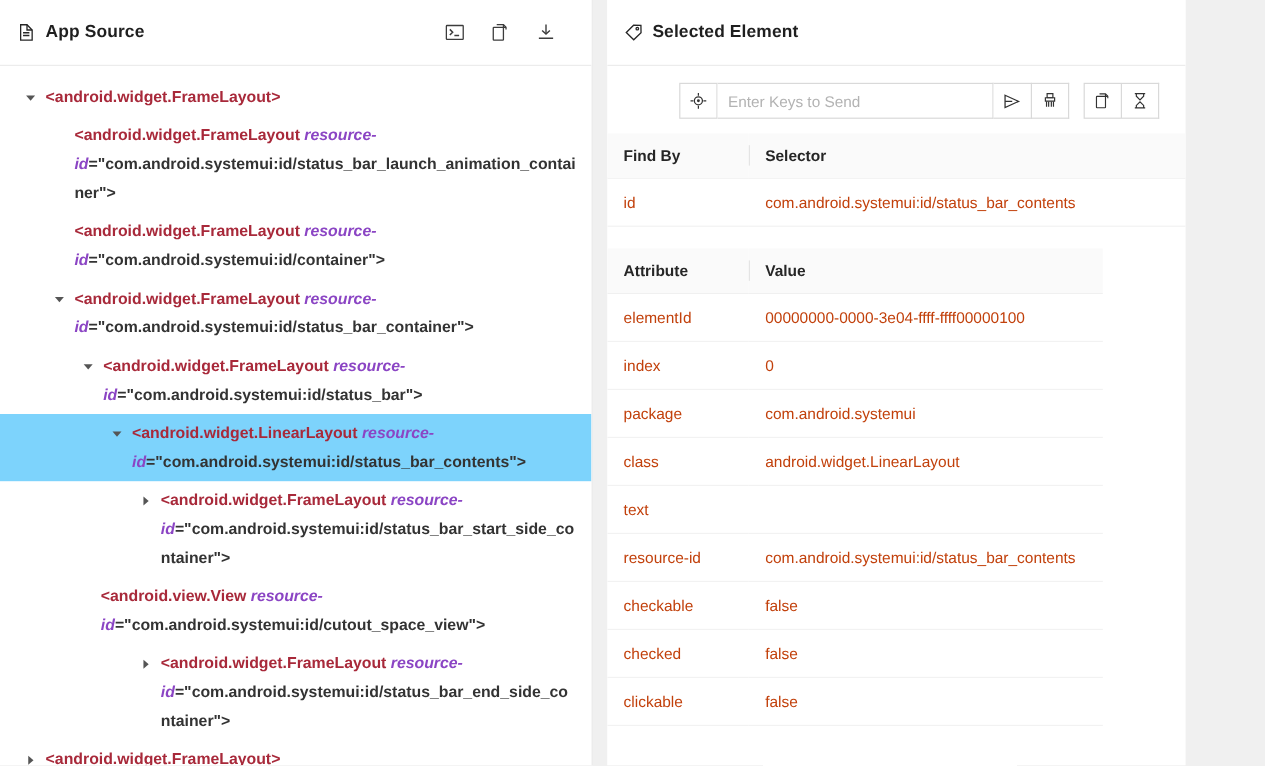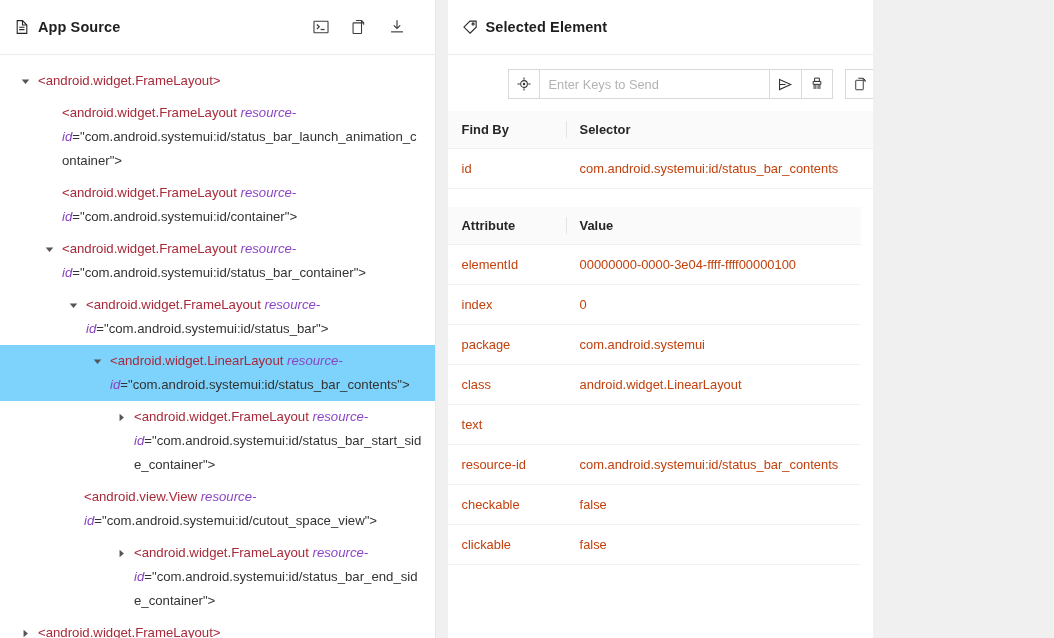--- a/index.html
+++ b/index.html
@@ -6,21 +6,21 @@
   html, body {
     margin: 0; padding: 0;
     width: 1054px; height: 638px;
     overflow: hidden;
     background: #f0f0f0;
     font-family: "Liberation Sans", sans-serif;
     -webkit-font-smoothing: antialiased;
   }
   .app {
     position: relative;
-    width: 873px; height: 638px;
+    width: 988px; height: 638px;
     display: flex;
     background: #f0f0f0;
   }
 
   
   .panel {
     background: #ffffff;
     display: flex;
     flex-direction: column;
     overflow: hidden;
@@ -67,20 +67,21 @@
     padding: 10px 0 0 0;
     position: relative;
   }
   .tree { padding: 0 0 10px 0; }
   .trow {
     display: flex;
     align-items: flex-start;
     padding: 4px 12px 4px 0;
     cursor: pointer;
     line-height: 24px;
+    font-weight: bold;
   }
   .trow.sel { background: #7dd3fc; }
   .caret {
     flex: 0 0 14px;
     width: 14px;
     height: 24px;
     display: inline-flex;
     align-items: center;
     justify-content: center;
     color: #555;
@@ -418,20 +419,24 @@
             </tr>
             <tr>
               <td>resource-id</td>
               <td>com.android.systemui:id/status_bar_contents</td>
             </tr>
             <tr>
               <td>checkable</td>
               <td>false</td>
             </tr>
             <tr>
+              <td>checked</td>
+              <td>false</td>
+            </tr>
+            <tr>
               <td>clickable</td>
               <td>false</td>
             </tr>
           </tbody>
       </table>
 
     </div>
 
     <div class="vscroll"></div>
   </section>

